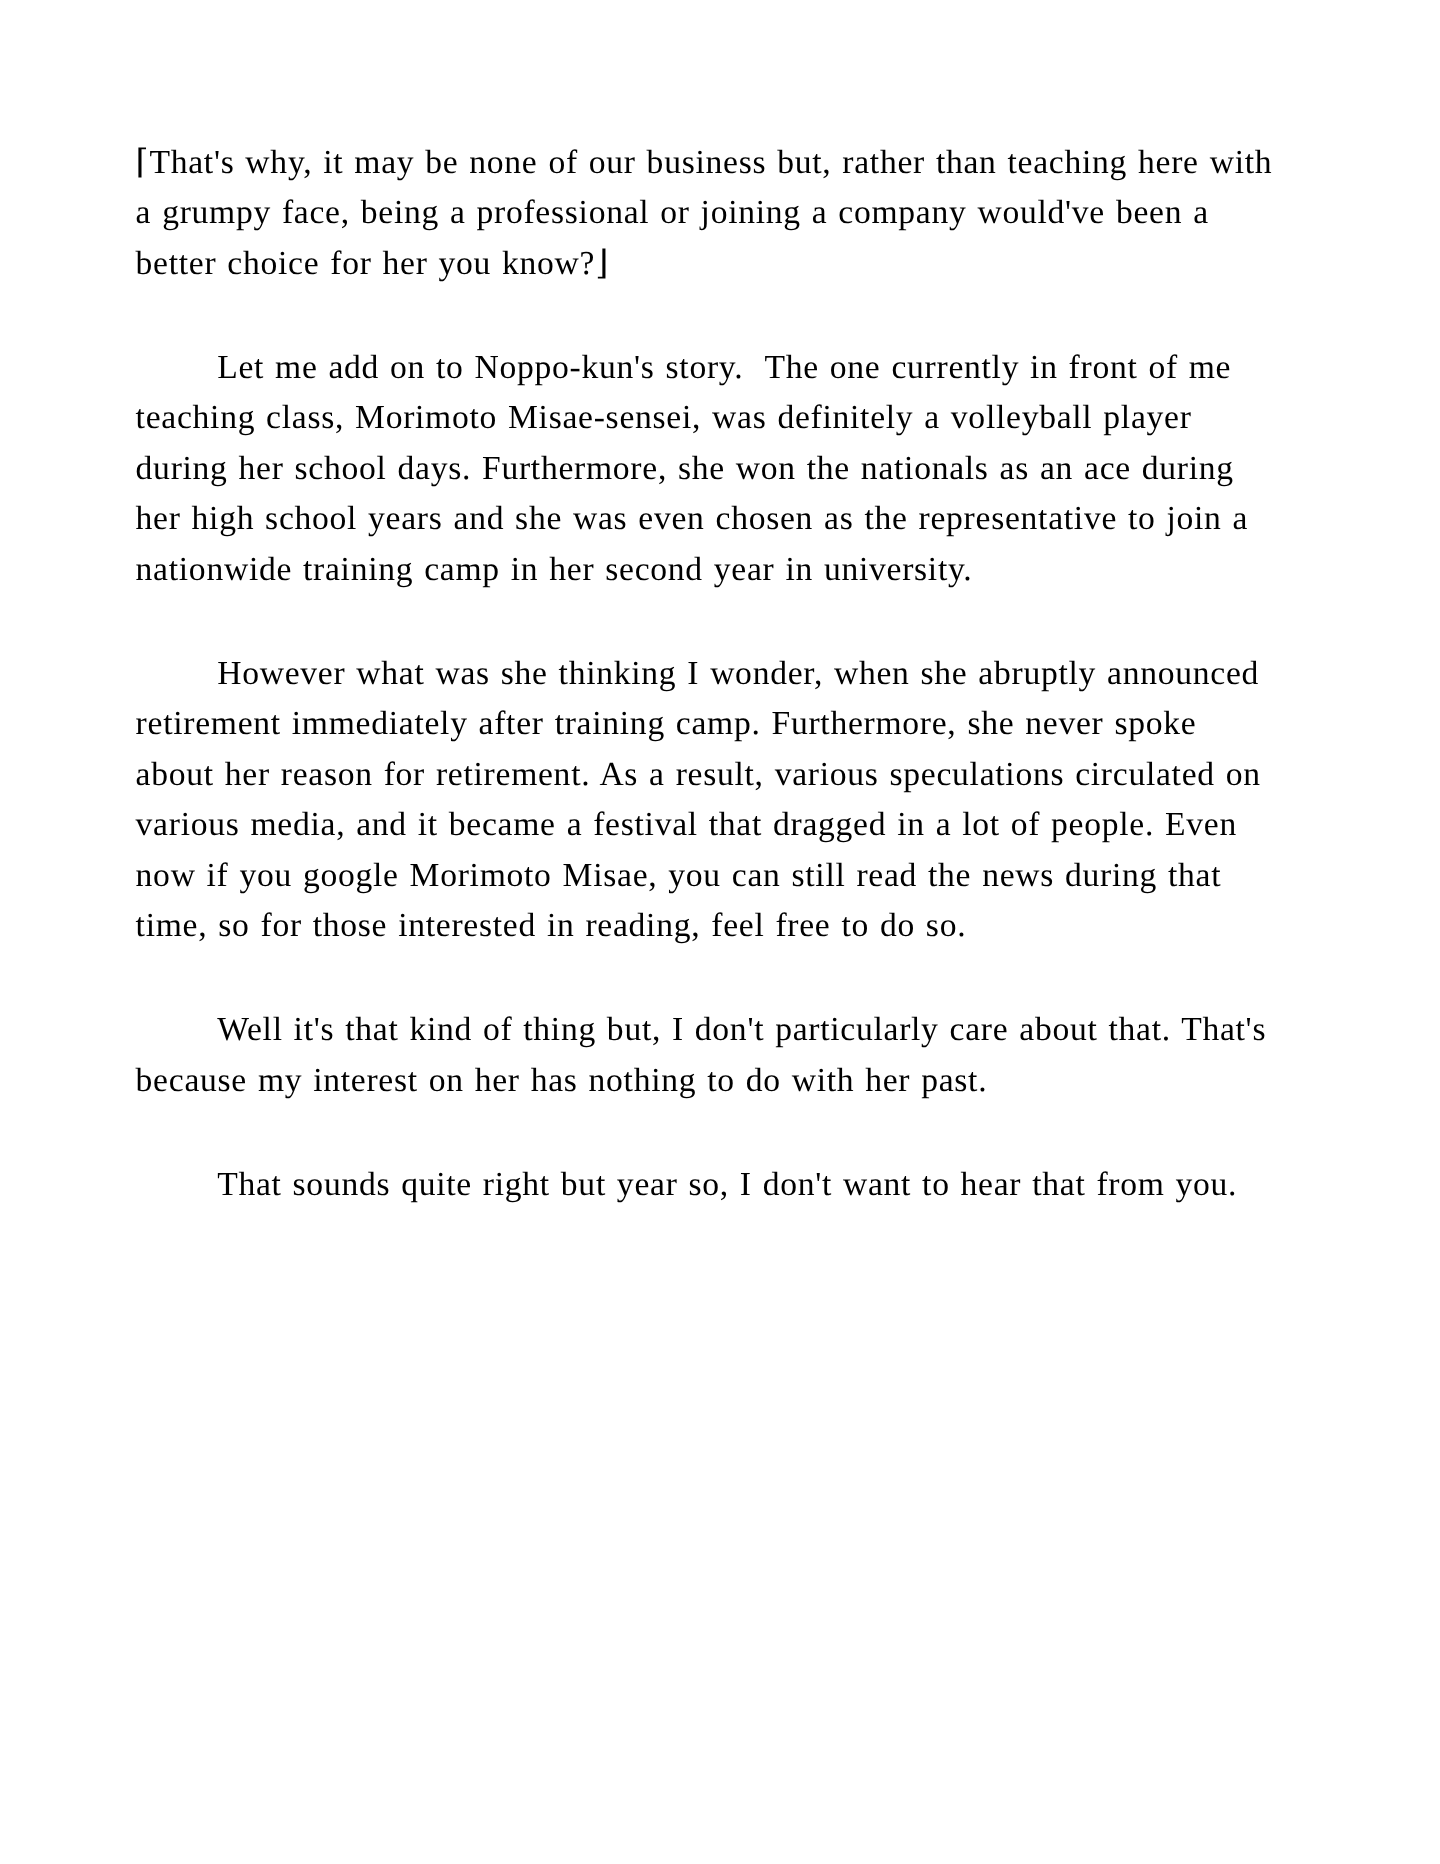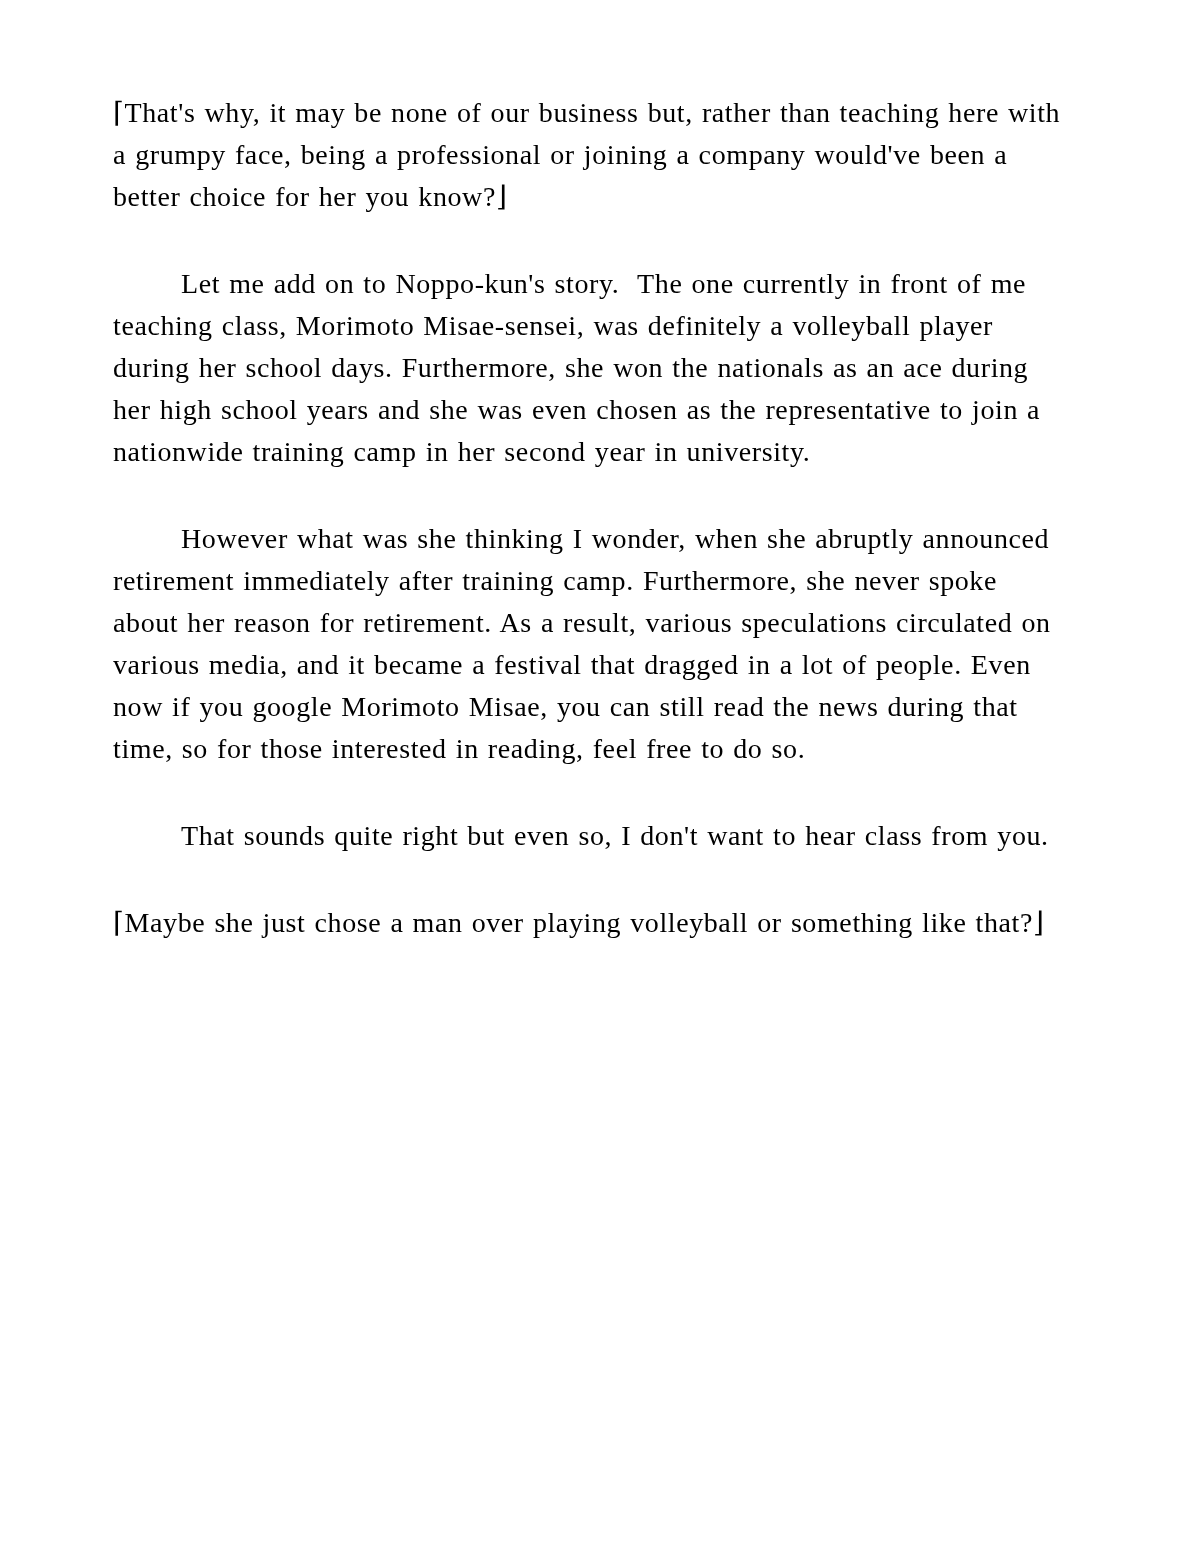--- a/index.html
+++ b/index.html
@@ -10,21 +10,21 @@
   body {
     width: 1200px;
     height: 1553px;
     position: relative;
     font-family: "Liberation Serif", "DejaVu Serif", serif;
     overflow: hidden;
   }
   .page {
     position: absolute;
     left: 113px;
-    top: 92px;
+    top: 115px;
     width: 956px;
   }
   .page p {
     margin: 0 0 45px 0;
     font-size: 28px;
     line-height: 42px;
     color: #000000;
     letter-spacing: 0.6px;
     word-spacing: 1.5px;
     white-space: pre-wrap;
@@ -37,15 +37,15 @@
     text-indent: 0;
   }
 </style>
 </head>
 <body>
 
 <div class="page" id="page-root">
     <p class="quote">⌈That's why, it may be none of our business but, rather than teaching here with a grumpy face, being a professional or joining a company would've been a better choice for her you know?⌋</p>
     <p class="narration">Let me add on to Noppo-kun's story.  The one currently in front of me teaching class, Morimoto Misae-sensei, was definitely a volleyball player during her school days. Furthermore, she won the nationals as an ace during her high school years and she was even chosen as the representative to join a nationwide training camp in her second year in university.</p>
     <p class="narration">However what was she thinking I wonder, when she abruptly announced retirement immediately after training camp. Furthermore, she never spoke about her reason for retirement. As a result, various speculations circulated on various media, and it became a festival that dragged in a lot of people. Even now if you google Morimoto Misae, you can still read the news during that time, so for those interested in reading, feel free to do so.</p>
-    <p class="narration">That sounds quite right but even so, I don't want to hear class from you.</p>
-    <p class="quote">⌈Maybe she just chose a man over playing volleyball or something like that?⌋</p>
+    <p class="narration">Well it's that kind of thing but, I don't particularly care about that. That's because my interest on her has nothing to do with her past.</p>
+    <p class="narration">That sounds quite right but year so, I don't want to hear that from you.</p>
   </div>
 
 </body></html>

